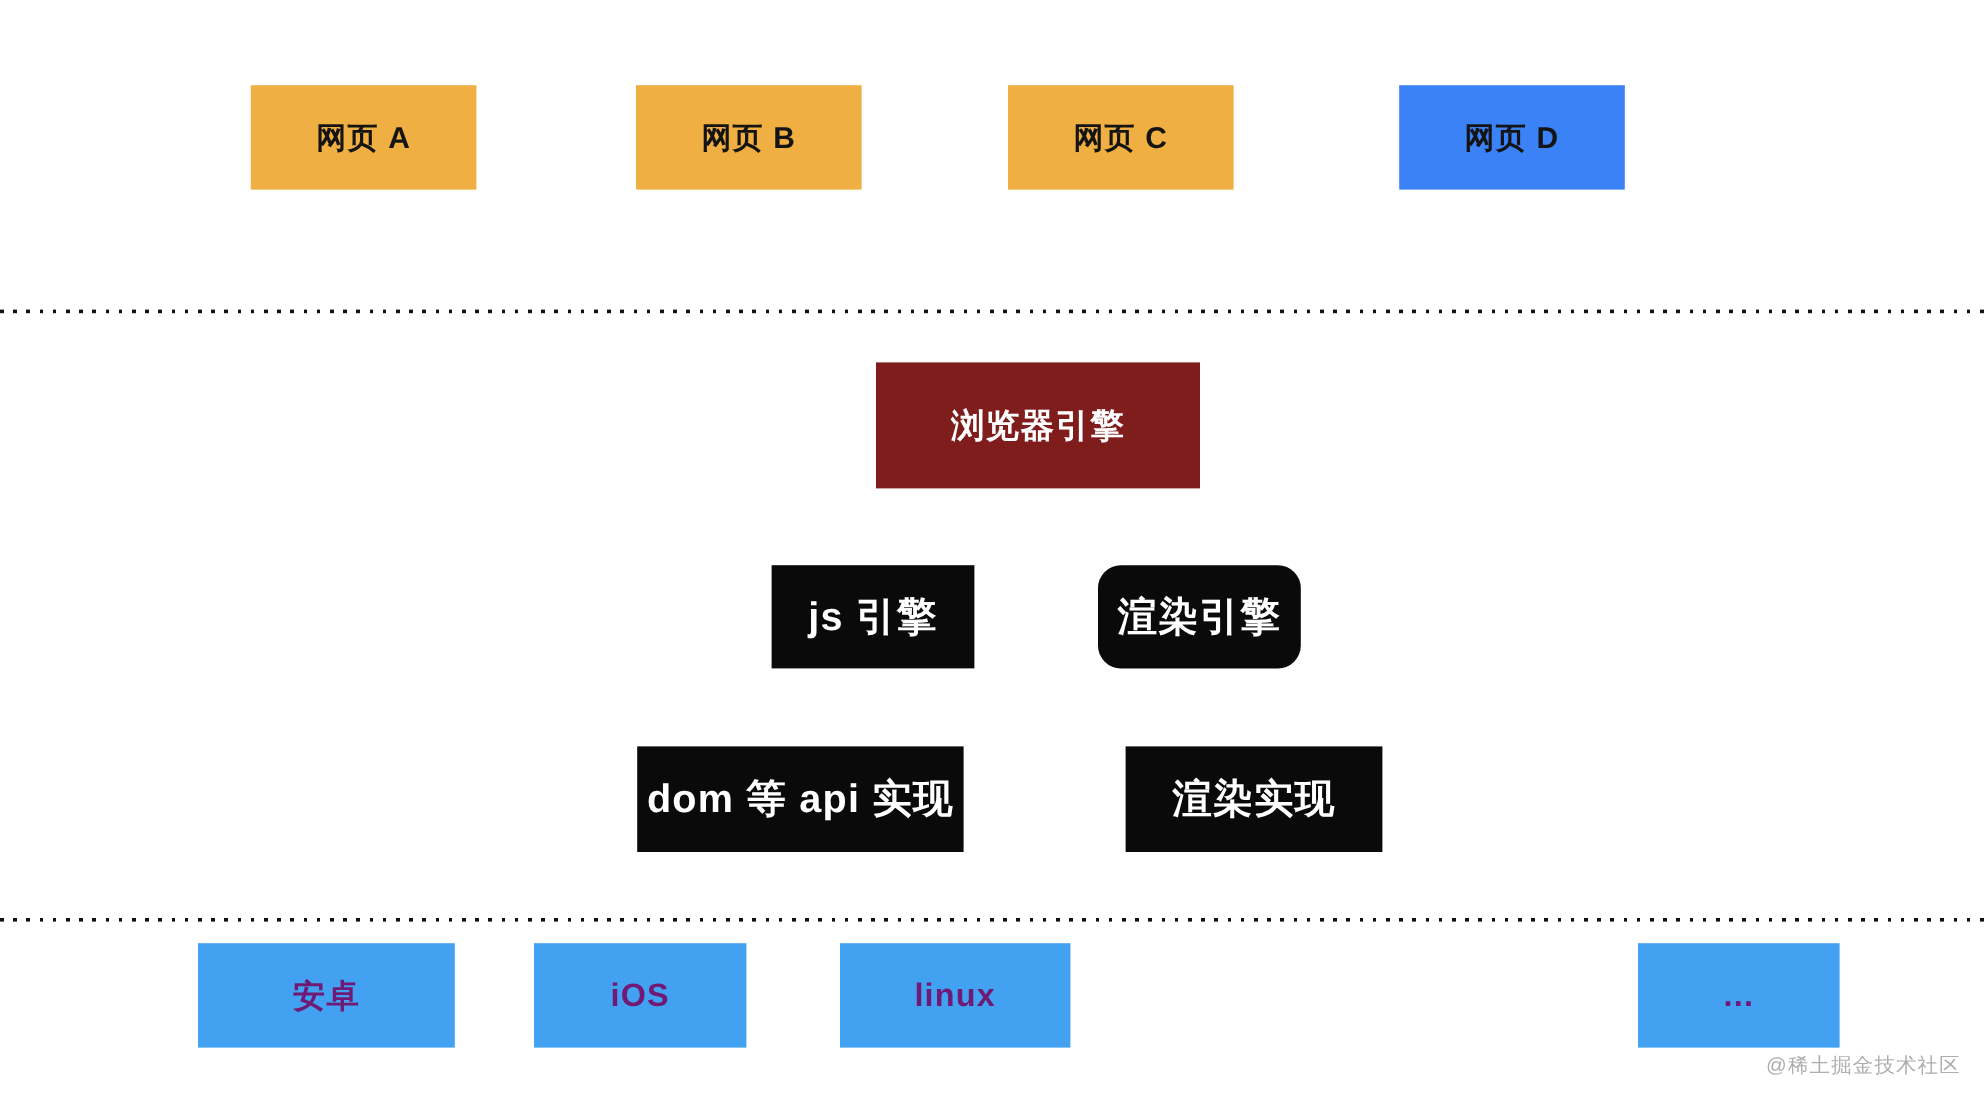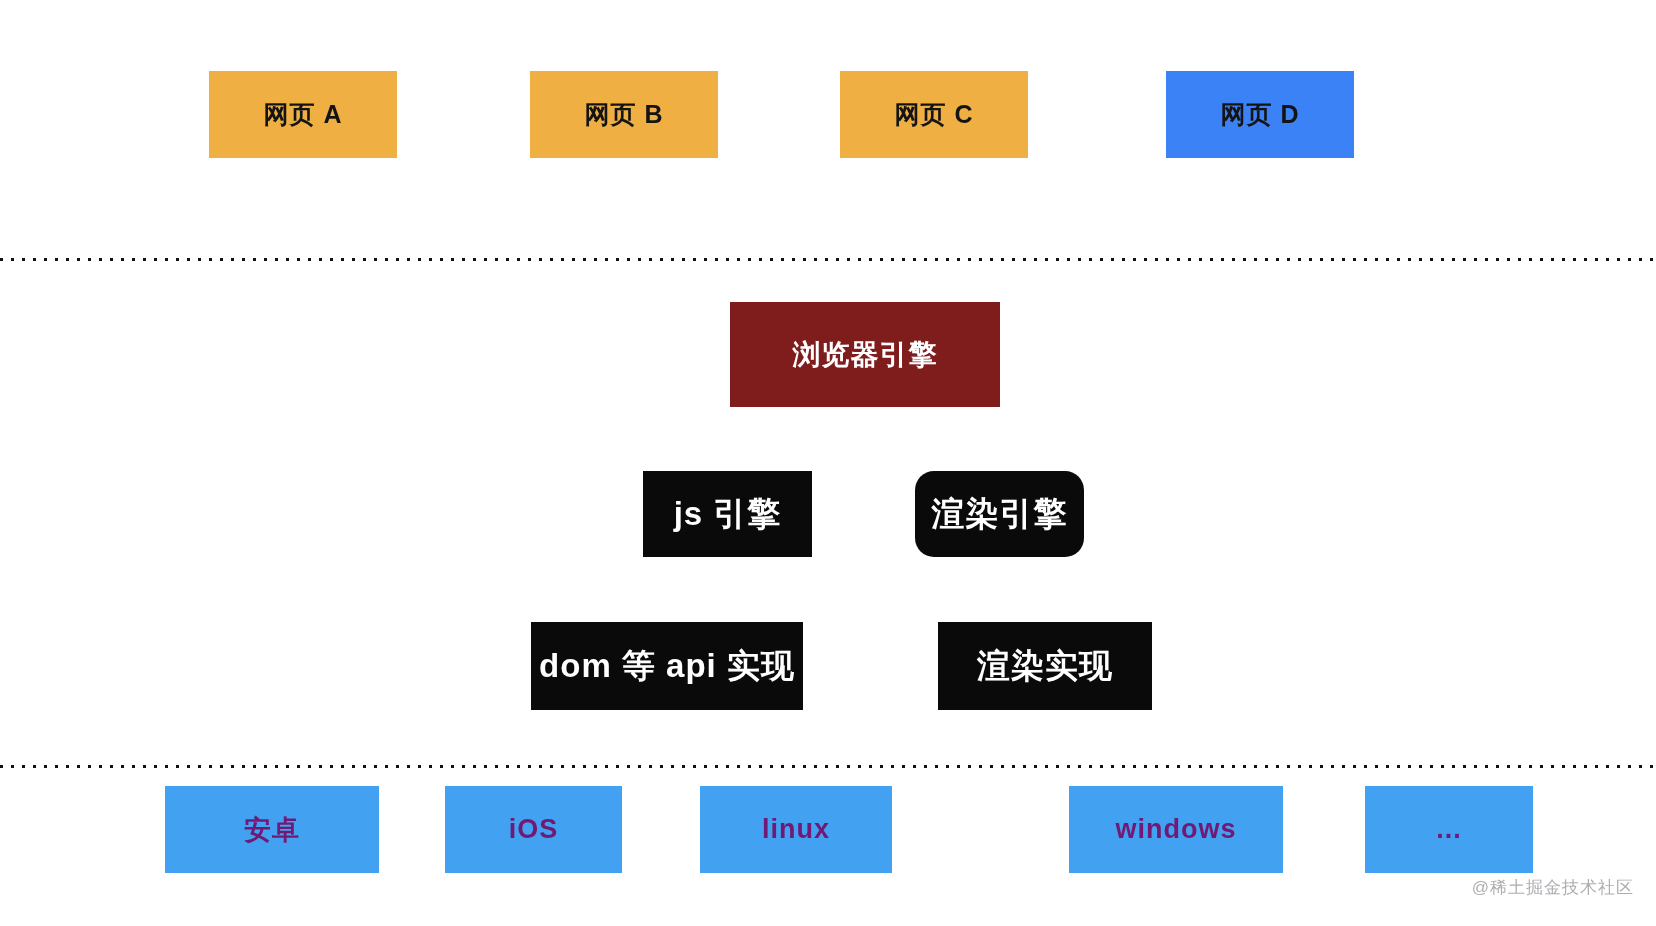--- a/index.html
+++ b/index.html
@@ -73,18 +73,17 @@
   <div class="box black" style="left: 915px; top: 471px; width: 169px; height: 86px; background-color: rgb(10, 10, 10); border-radius: 19px;">渲染引擎</div>
 
   <div class="box black" style="left: 531px; top: 622px; width: 272px; height: 88px; background-color: rgb(10, 10, 10);">dom 等 api 实现</div>
   <div class="box black" style="left: 938px; top: 622px; width: 214px; height: 88px; background-color: rgb(10, 10, 10); font-family: Liberation Mono, monospace;">渲染实现</div>
 
   <div class="dotted-line" style="top:765px"></div>
 
   <div class="box blue" style="left: 165px; top: 786px; width: 214px; height: 87px; background-color: rgb(66, 161, 240);">安卓</div>
   <div class="box blue" style="left: 445px; top: 786px; width: 177px; height: 87px; background-color: rgb(66, 161, 240);">iOS</div>
   <div class="box blue" style="left: 700px; top: 786px; width: 192px; height: 87px; background-color: rgb(66, 161, 240);">linux</div>
-  <div class="box blue" style="left: 1069px; top: 786px; width: 214px; height: 87px; background-color: rgb(66, 161, 240);">windows</div>
   <div class="box blue" style="left: 1365px; top: 786px; width: 168px; height: 87px; background-color: rgb(66, 161, 240);">...</div>
 
   <div class="watermark" style="color: rgb(174, 174, 178);">@稀土掘金技术社区</div>
 
 </div>
 
 </body></html>

